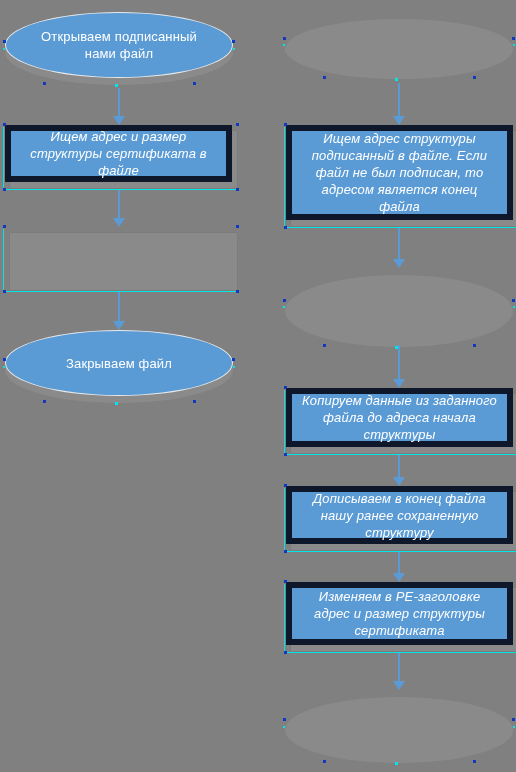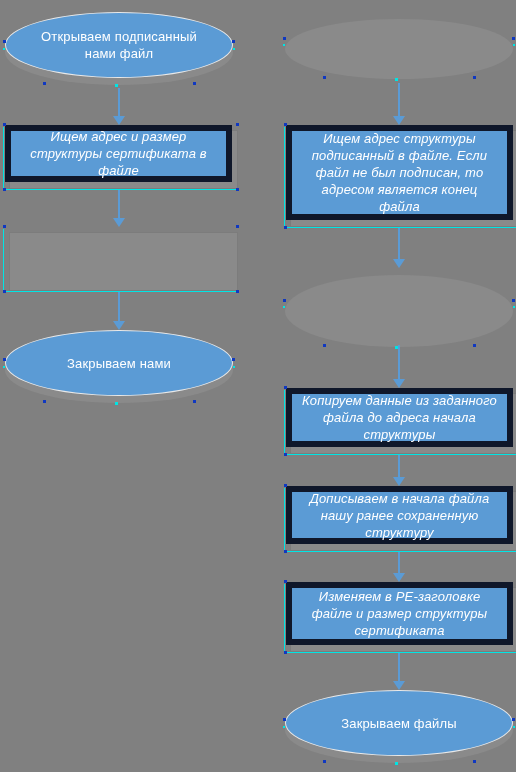--- a/index.html
+++ b/index.html
@@ -155,21 +155,21 @@
     <div class="handle" style="left:233px; top:65px;"></div>
   </div>
 
   <div class="conn" style="left:119px; top:292px; height:38px;">
     <div class="line" style="height:29px;"></div>
     <div class="head"></div>
   </div>
 
   <div class="shadow-ellipse" style="left:5px; top:337px; width:228px; height:66px;"></div>
   <div class="node term" style="left:5px; top:330px; width:228px; height:66px;">
-    <span class="label">Закрываем нами</span>
+    <span class="label">Закрываем файл</span>
   </div>
   <div class="sel" style="left:3px; top:328px; width:232px; height:78px;">
     <div class="edge" style="left:0px; top:38px; width:2px; height:2px;"></div>
     <div class="edge" style="left:230px; top:38px; width:2px; height:2px;"></div>
     <div class="handle" style="left:0px; top:30px;"></div>
     <div class="handle" style="left:229px; top:30px;"></div>
     <div class="handle cy" style="left:112px; top:74px;"></div>
     <div class="handle" style="left:40px; top:72px;"></div>
     <div class="handle" style="left:190px; top:72px;"></div>
   </div>
@@ -237,58 +237,55 @@
 
   </div>
 
   <div class="conn" style="left:399px; top:455px; height:31px;">
     <div class="line" style="height:22px;"></div>
     <div class="head"></div>
   </div>
 
   <div class="shadow-box" style="left:291px; top:492px; width:227px; height:58px;"></div>
   <div class="node proc" style="left:286px; top:486px; width:227px; height:58px;">
-    <span class="label">Дописываем в начала файла нашу ранее сохраненную структуру</span>
+    <span class="label">Дописываем в конец файла нашу ранее сохраненную структуру</span>
   </div>
   <div class="sel" style="left:284px; top:484px; width:236px; height:69px;">
     <div class="edge" style="left:0px; top:4px; width:1px; height:63px;"></div>
     <div class="edge" style="left:2px; top:67px; width:234px; height:1px;"></div>
     <div class="handle" style="left:0px; top:0px;"></div>
 
     <div class="handle" style="left:0px; top:66px;"></div>
 
   </div>
 
   <div class="conn" style="left:399px; top:552px; height:30px;">
     <div class="line" style="height:21px;"></div>
     <div class="head"></div>
   </div>
 
   <div class="shadow-box" style="left:291px; top:588px; width:227px; height:63px;"></div>
   <div class="node proc" style="left:286px; top:582px; width:227px; height:63px;">
-    <span class="label">Изменяем в PE-заголовке файле и размер структуры сертификата</span>
+    <span class="label">Изменяем в PE-заголовке адрес и размер структуры сертификата</span>
   </div>
   <div class="sel" style="left:284px; top:580px; width:236px; height:74px;">
     <div class="edge" style="left:0px; top:4px; width:1px; height:68px;"></div>
     <div class="edge" style="left:2px; top:72px; width:234px; height:1px;"></div>
     <div class="handle" style="left:0px; top:0px;"></div>
 
     <div class="handle" style="left:0px; top:71px;"></div>
 
   </div>
 
   <div class="conn" style="left:399px; top:653px; height:37px;">
     <div class="line" style="height:28px;"></div>
     <div class="head"></div>
   </div>
 
   <div class="shadow-ellipse" style="left:285px; top:697px; width:228px; height:66px;"></div>
-  <div class="node term" style="left:285px; top:690px; width:228px; height:66px;">
-    <span class="label">Закрываем файлы</span>
-  </div>
   <div class="sel" style="left:283px; top:688px; width:232px; height:78px;">
     <div class="edge" style="left:0px; top:38px; width:2px; height:2px;"></div>
     <div class="edge" style="left:230px; top:38px; width:2px; height:2px;"></div>
     <div class="handle" style="left:0px; top:30px;"></div>
     <div class="handle" style="left:229px; top:30px;"></div>
     <div class="handle cy" style="left:112px; top:74px;"></div>
     <div class="handle" style="left:40px; top:72px;"></div>
     <div class="handle" style="left:190px; top:72px;"></div>
   </div>
 

